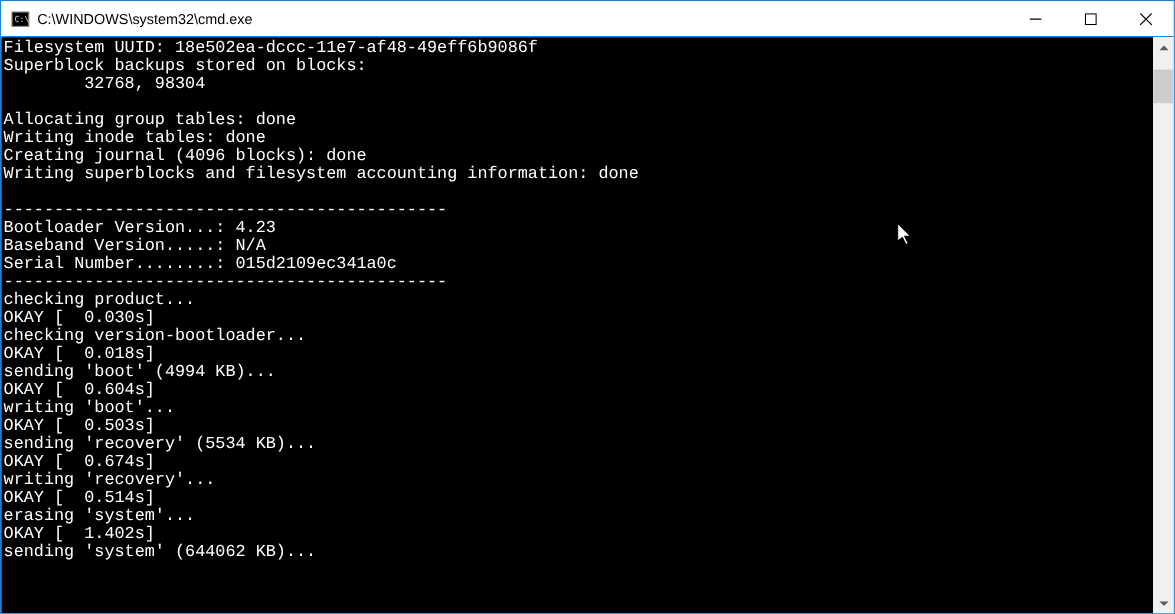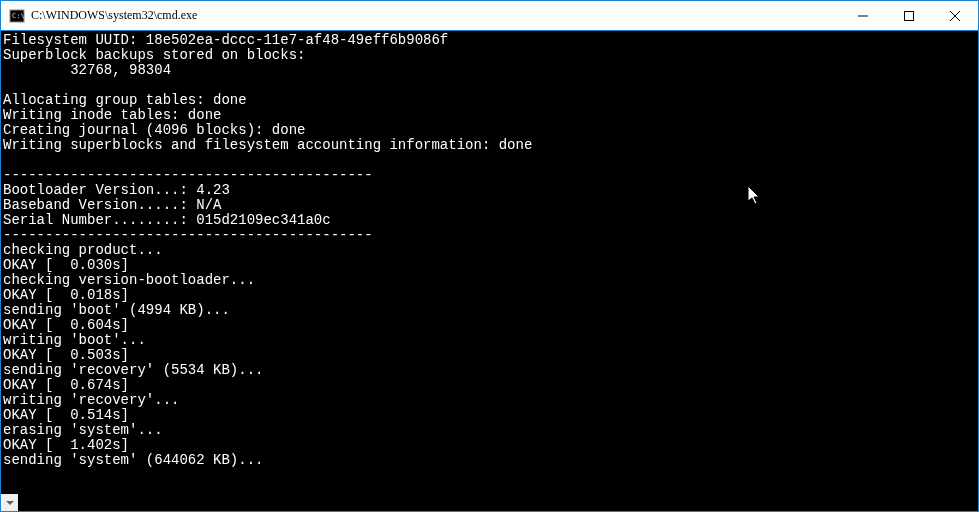--- a/index.html
+++ b/index.html
@@ -24,40 +24,38 @@
     margin-left: 8px;
     margin-right: 6px;
     display: flex;
     align-items: center;
     justify-content: center;
   }
   .title-text {
     flex: 1;
     font-size: 12px;
     color: #000;
-    font-family: Liberation Serif, serif;
   }
   .win-controls {
     display: flex;
     height: 100%;
   }
   .win-btn {
     width: 46px;
     height: 100%;
     display: flex;
     align-items: center;
     justify-content: center;
     font-size: 10px;
     color: #000;
     cursor: default;
   }
   .client-area {
     display: flex;
     height: calc(100% - 30px);
-    flex-direction: column;
   }
   .terminal {
     flex: 1;
     background: #000;
     color: #fff;
     font-family: "NSimSun", "SimSun", "Courier New", monospace;
     font-size: 14px;
     line-height: 15px;
     padding: 2px 2px 0 2px;
     white-space: pre;

